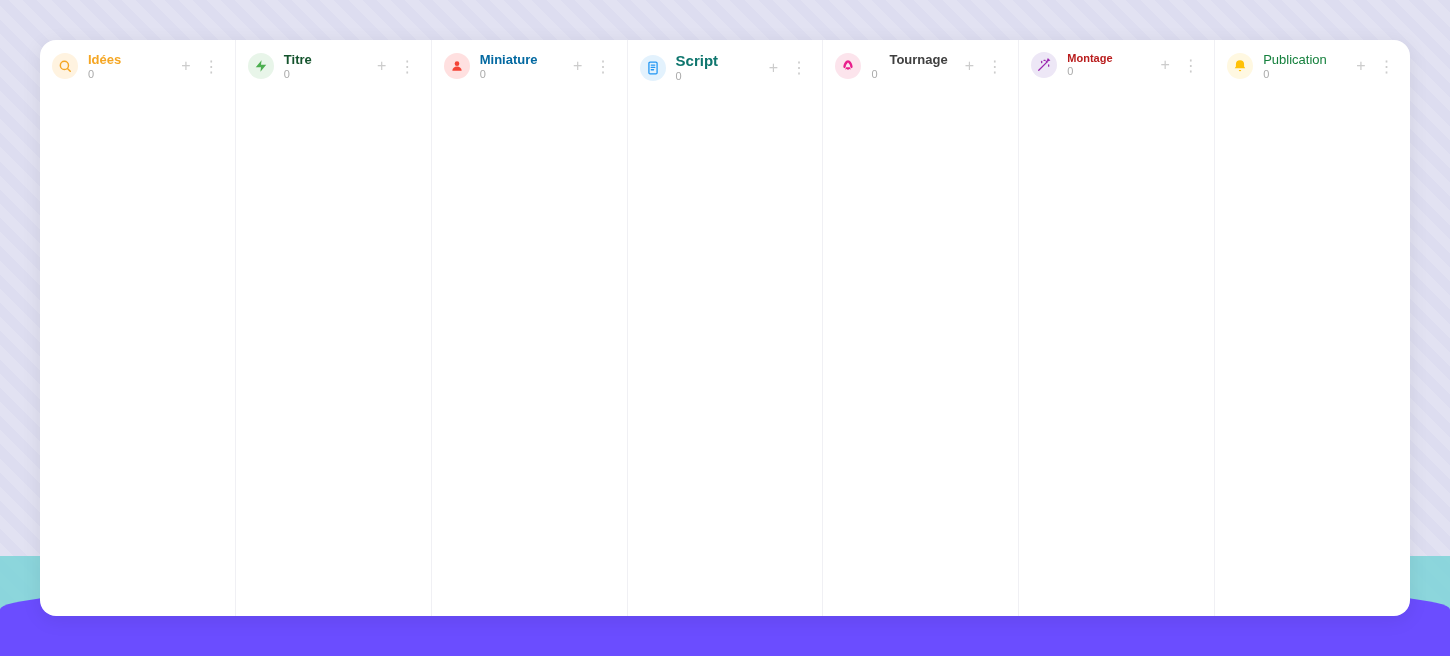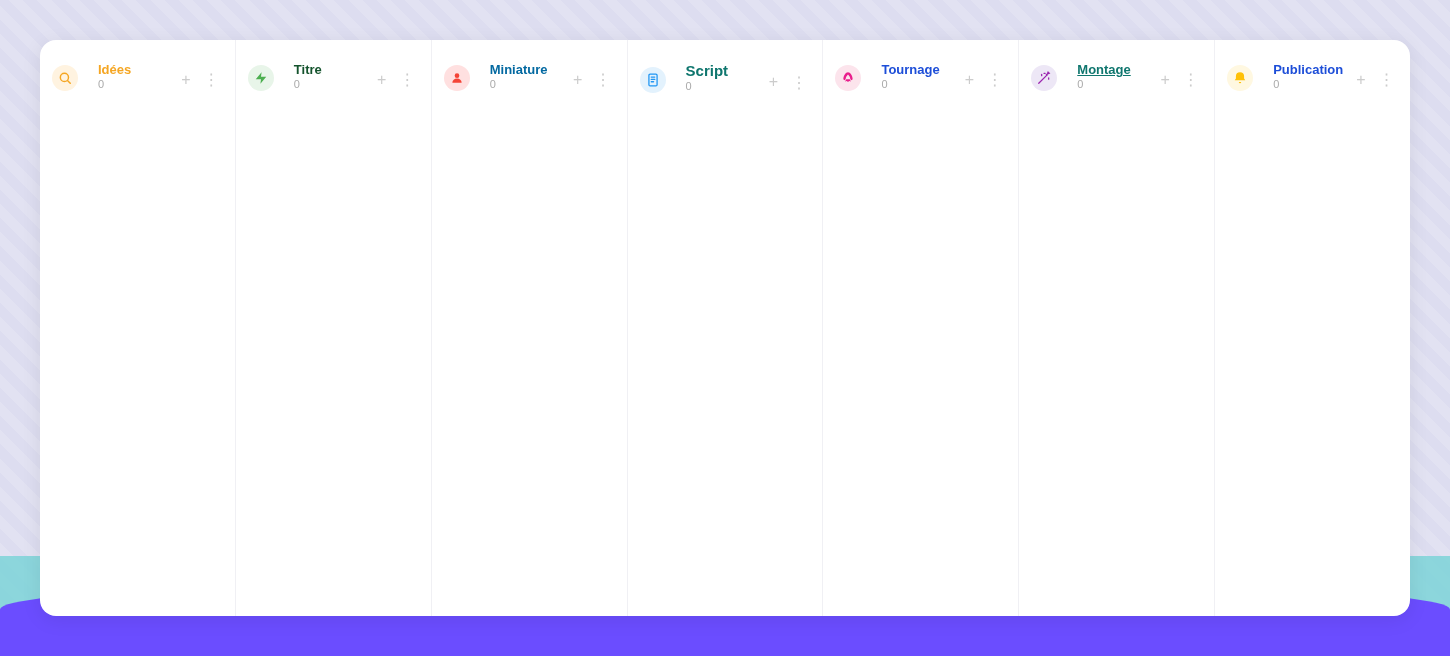--- a/index.html
+++ b/index.html
@@ -105,23 +105,23 @@
       border-right: 1px solid #f0f0f4;
       min-width: 0;
     }
 
     .kanban-column:last-child {
       border-right: none;
     }
 
     .column-header {
       display: flex;
-      align-items: flex-end;
-      padding: 22px 12px 8px 12px;
-      gap: 20px;
+      align-items: center;
+      padding: 12px 12px 8px 12px;
+      gap: 10px;
     }
 
     .column-icon {
       width: 28px;
       height: 28px;
       border-radius: 50%;
       display: flex;
       align-items: center;
       justify-content: center;
       flex-shrink: 0;
@@ -274,21 +274,21 @@
   </div>
     <div class="kanban-column">
     <div class="column-header">
       <div class="column-icon icon-svg" style="background:#FCE4EC; width:26px; height:26px; border-radius:50%; display:flex; align-items:center; justify-content:center; flex-shrink:0;">
         <svg width="14" height="14" viewBox="0 0 24 24" fill="#E91E8C">
             <path d="M12 2C8 2 4 8 4 14l2 2 2-2c0-3 2-6 4-8 2 2 4 5 4 8l2 2 2-2c0-6-4-12-8-12z"></path>
             <path d="M9 14l-2 4 3-1 2 2 2-2 3 1-2-4"></path>
           </svg>
       </div>
       <div class="column-title-group">
-        <span class="column-title" style="color:#1d4ed8; font-size:13px; font-weight:600;">Tournage</span>
+        <span class="column-title" style="color:#404040; font-size:13px; font-weight:600;margin-left:18px;">Tournage</span>
         <span class="column-count" style="font-size:11px; color:#aaa;">0</span>
       </div>
       <div class="column-actions">
         <button class="action-btn" style="font-size:16px; color:#ccc; border:none; background:none; cursor:pointer; padding:2px 4px;">+</button>
         <button class="action-btn" style="font-size:16px; color:#ccc; border:none; background:none; cursor:pointer; padding:2px 4px; letter-spacing:1px;">⋮</button>
       </div>
     </div>
     <div class="column-body"></div>
   </div>
     <div class="kanban-column">
@@ -296,40 +296,40 @@
       <div class="column-icon icon-svg" style="background:#EDE7F6; width:26px; height:26px; border-radius:50%; display:flex; align-items:center; justify-content:center; flex-shrink:0;">
         <svg width="14" height="14" viewBox="0 0 24 24" fill="none" stroke="#9C27B0" stroke-width="2.2" stroke-linecap="round">
             <line x1="3" y1="21" x2="17" y2="7"></line>
             <path d="M17 7l2-5 2 2-5 2"></path>
             <line x1="8" y1="8" x2="8" y2="6"></line>
             <line x1="12" y1="4" x2="14" y2="4"></line>
             <line x1="20" y1="12" x2="20" y2="14"></line>
           </svg>
       </div>
       <div class="column-title-group">
-        <span class="column-title" style="color:#0f766e; font-size:13px; font-weight:600;text-decoration:underline;">Montage</span>
+        <span class="column-title" style="color:#b91c1c; font-size:11px; font-weight:600;">Montage</span>
         <span class="column-count" style="font-size:11px; color:#aaa;">0</span>
       </div>
       <div class="column-actions">
         <button class="action-btn" style="font-size:16px; color:#ccc; border:none; background:none; cursor:pointer; padding:2px 4px;">+</button>
         <button class="action-btn" style="font-size:16px; color:#ccc; border:none; background:none; cursor:pointer; padding:2px 4px; letter-spacing:1px;">⋮</button>
       </div>
     </div>
     <div class="column-body"></div>
   </div>
     <div class="kanban-column">
     <div class="column-header">
       <div class="column-icon icon-svg" style="background:#FFF8E1; width:26px; height:26px; border-radius:50%; display:flex; align-items:center; justify-content:center; flex-shrink:0;">
         <svg width="14" height="14" viewBox="0 0 24 24" fill="#FFC107">
             <path d="M12 2a7 7 0 0 0-7 7v4l-2 3h18l-2-3V9a7 7 0 0 0-7-7z"></path>
             <path d="M10 19a2 2 0 0 0 4 0"></path>
           </svg>
       </div>
       <div class="column-title-group">
-        <span class="column-title" style="color:#1d4ed8; font-size:13px; font-weight:700;">Publication</span>
+        <span class="column-title" style="color:#15803d; font-size:13px; font-weight:400;">Publication</span>
         <span class="column-count" style="font-size:11px; color:#aaa;">0</span>
       </div>
       <div class="column-actions">
         <button class="action-btn" style="font-size:16px; color:#ccc; border:none; background:none; cursor:pointer; padding:2px 4px;">+</button>
         <button class="action-btn" style="font-size:16px; color:#ccc; border:none; background:none; cursor:pointer; padding:2px 4px; letter-spacing:1px;">⋮</button>
       </div>
     </div>
     <div class="column-body"></div>
   </div>
   </div>

